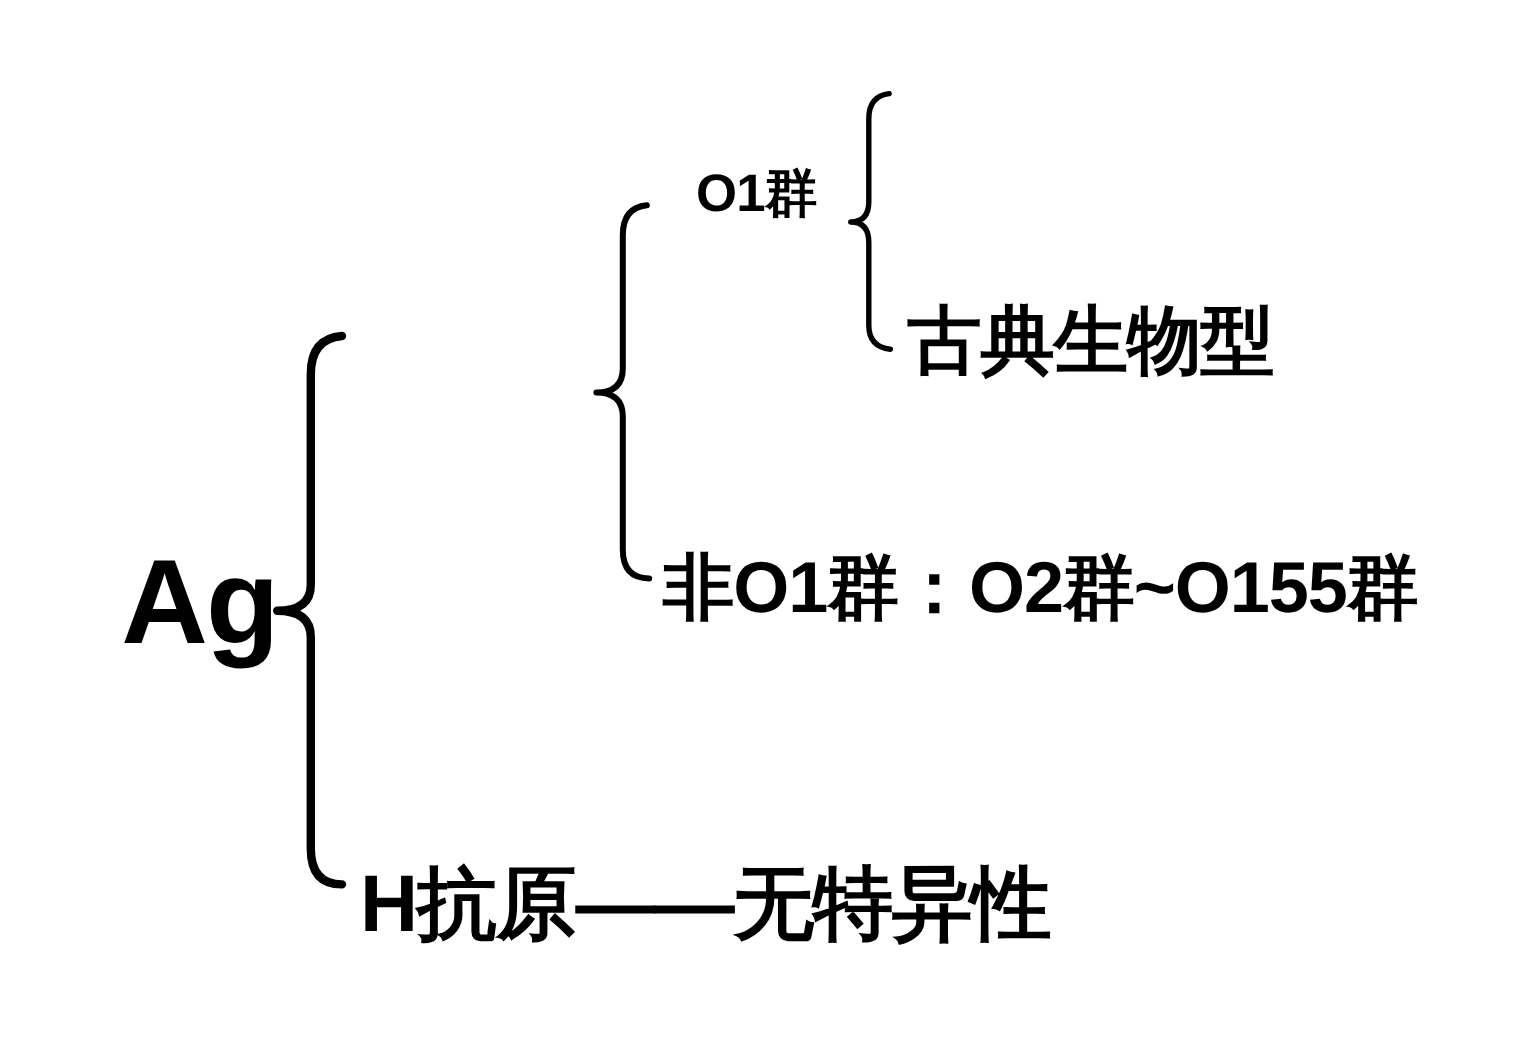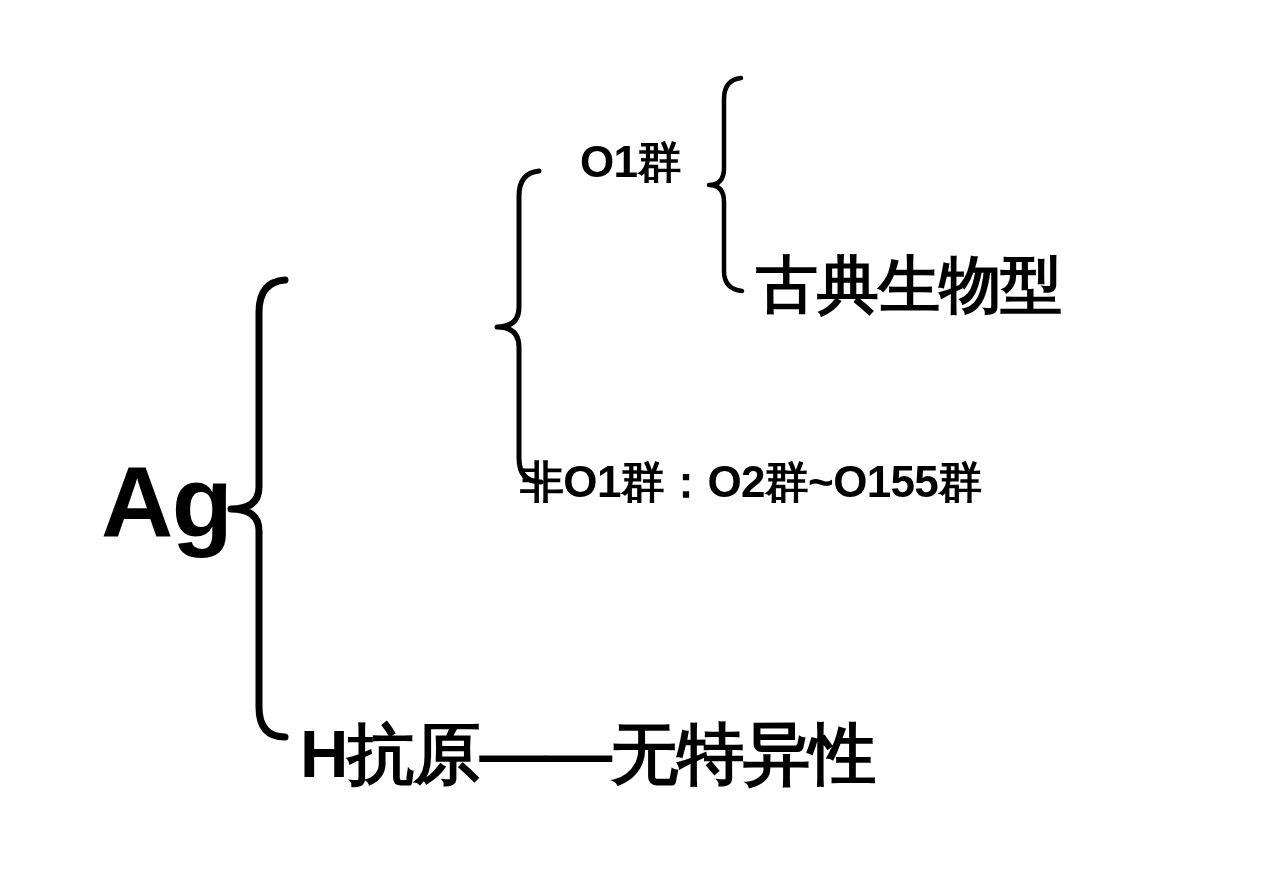--- a/index.html
+++ b/index.html
@@ -48,17 +48,17 @@
   </svg>
 
   <div class="label" style="left: 84px; top: 452px; font-size: 100px; margin-left: 17px;">Ag</div>
 
 
   <div class="label" style="left: 580px; top: 140px; font-size: 44px;">O1群</div>
 
 
   <div class="label" style="left: 756px; top: 254px; font-size: 62px;">古典生物型</div>
 
-  <div class="label" style="left: 520px; top: 460px; font-size: 44px;">非O1群：O2群~O155群</div>
+  <div class="label" style="left: 552px; top: 460px; font-size: 60px;">非O1群：O2群~O155群</div>
 
   <div class="label" style="left: 300px; top: 720px; font-size: 67px;">H抗原——无特异性</div>
 
 </div>
 
 </body></html>

